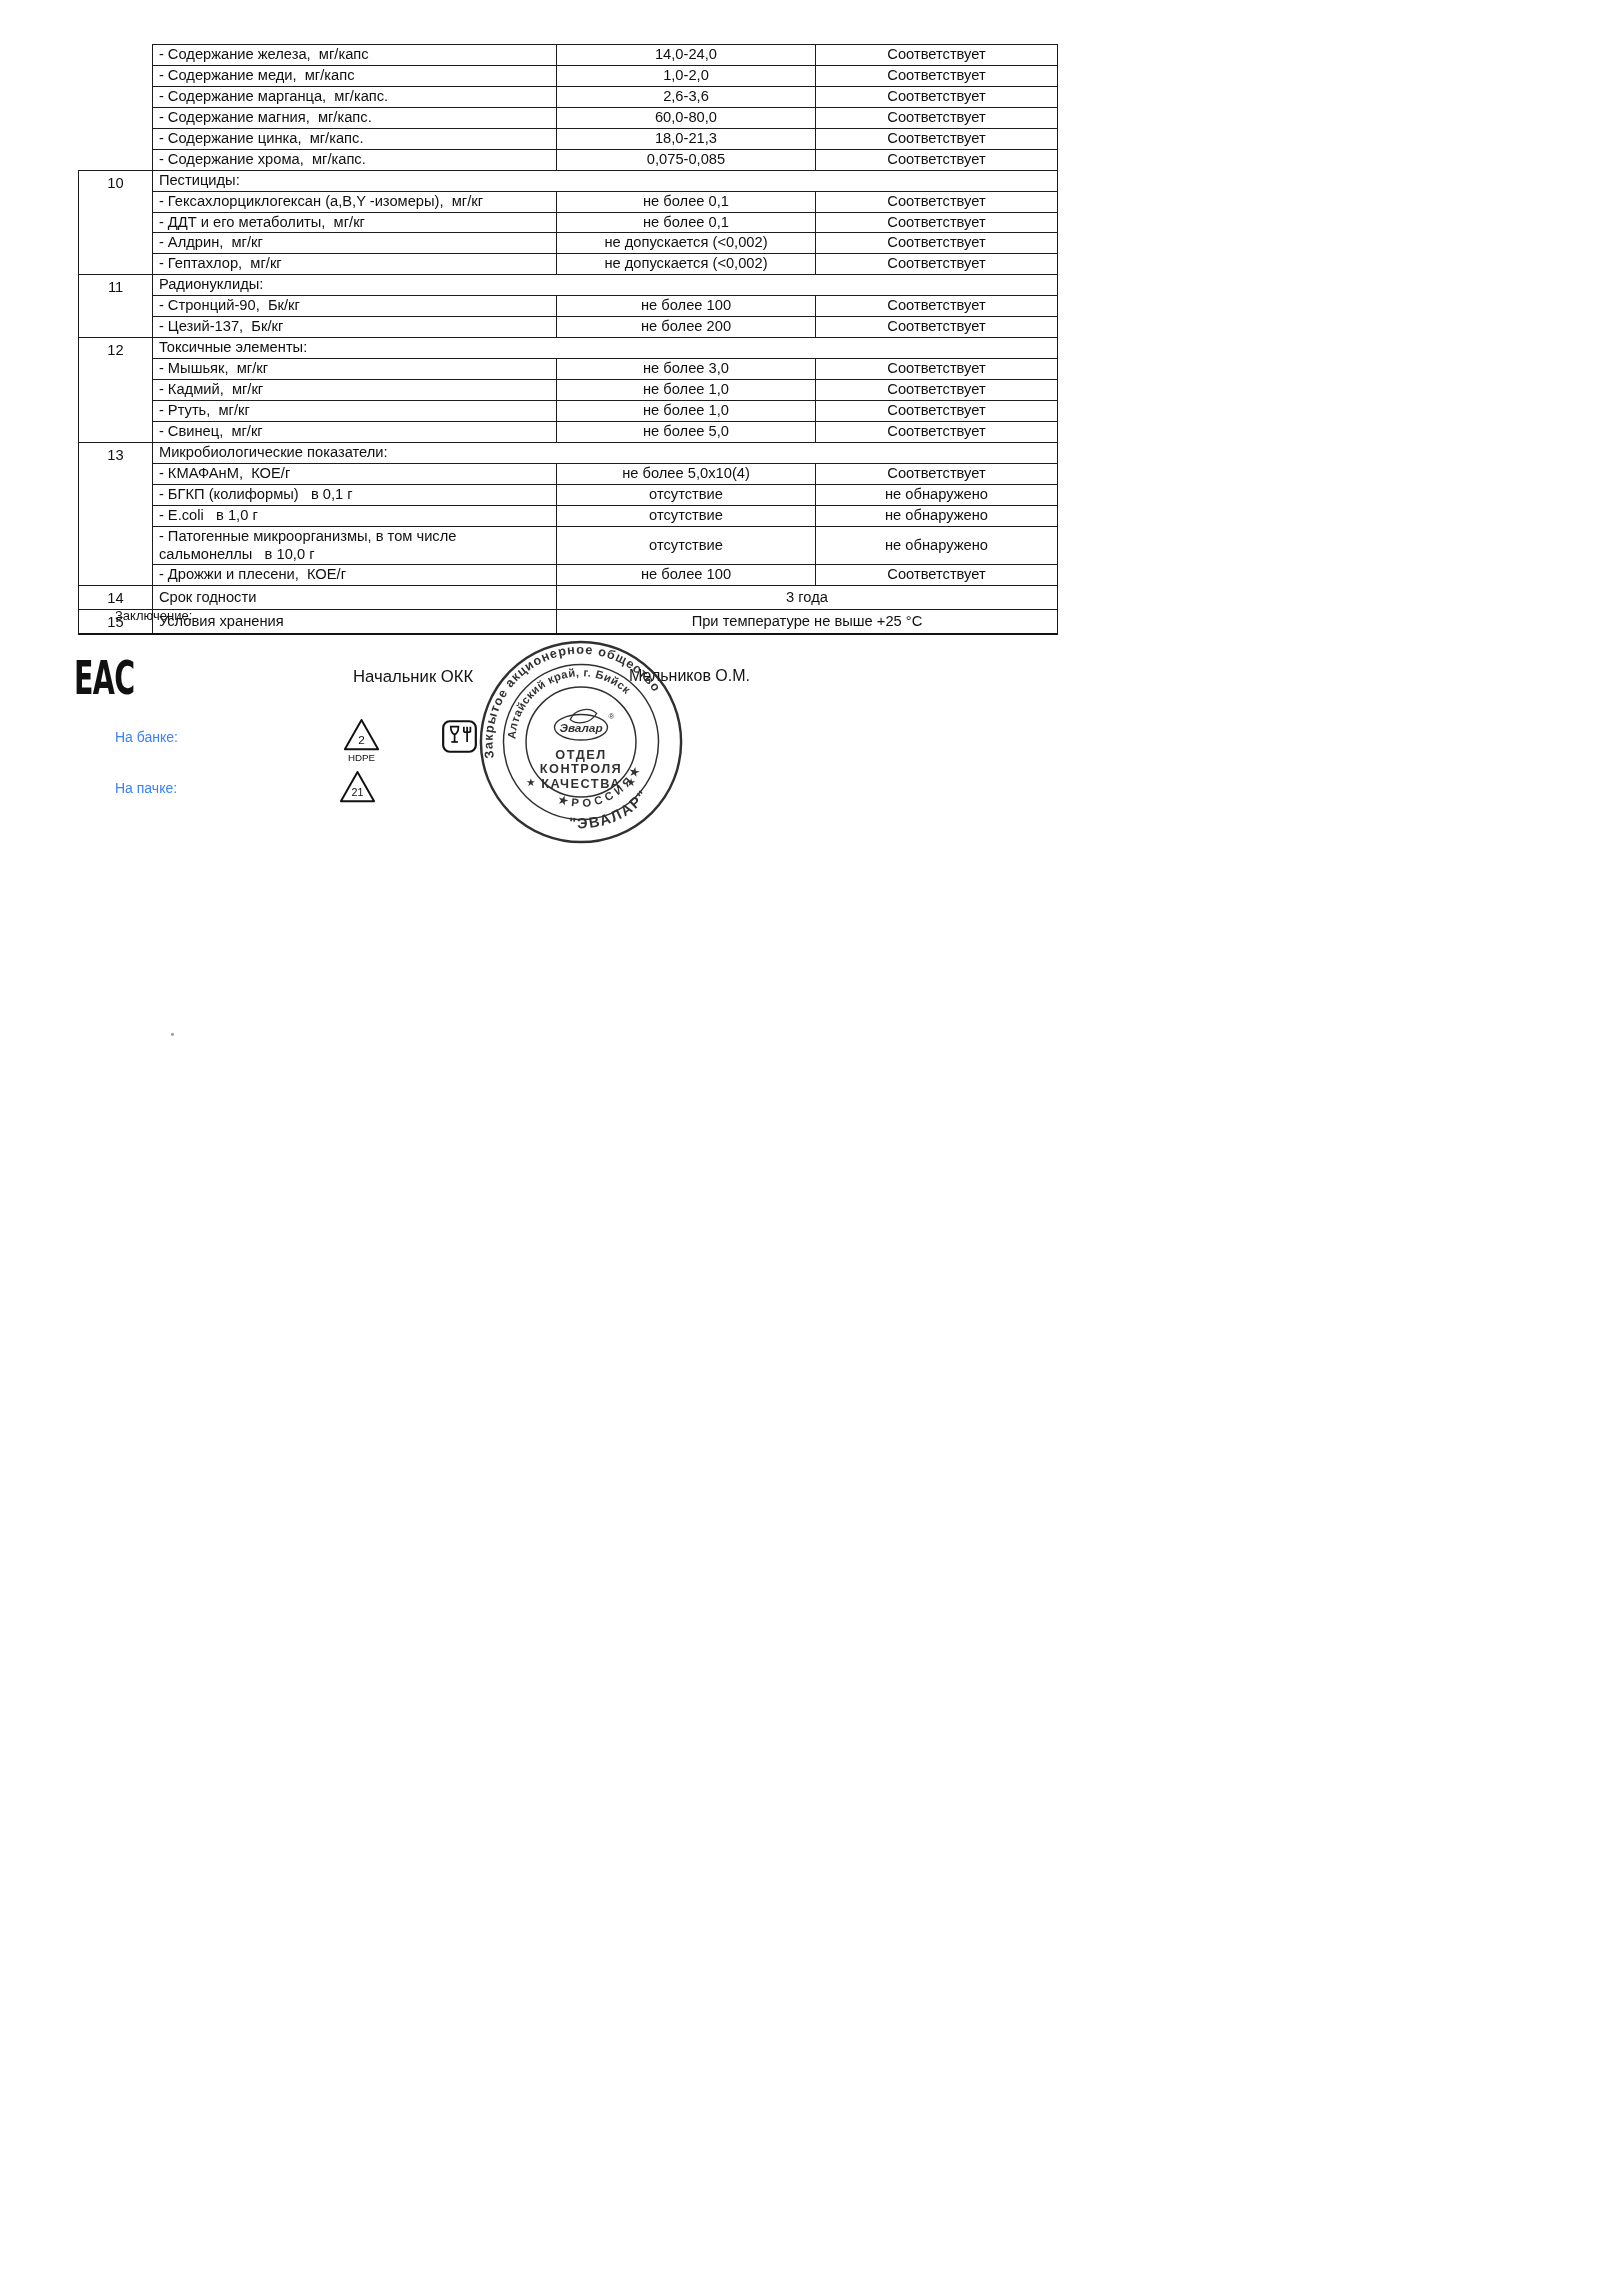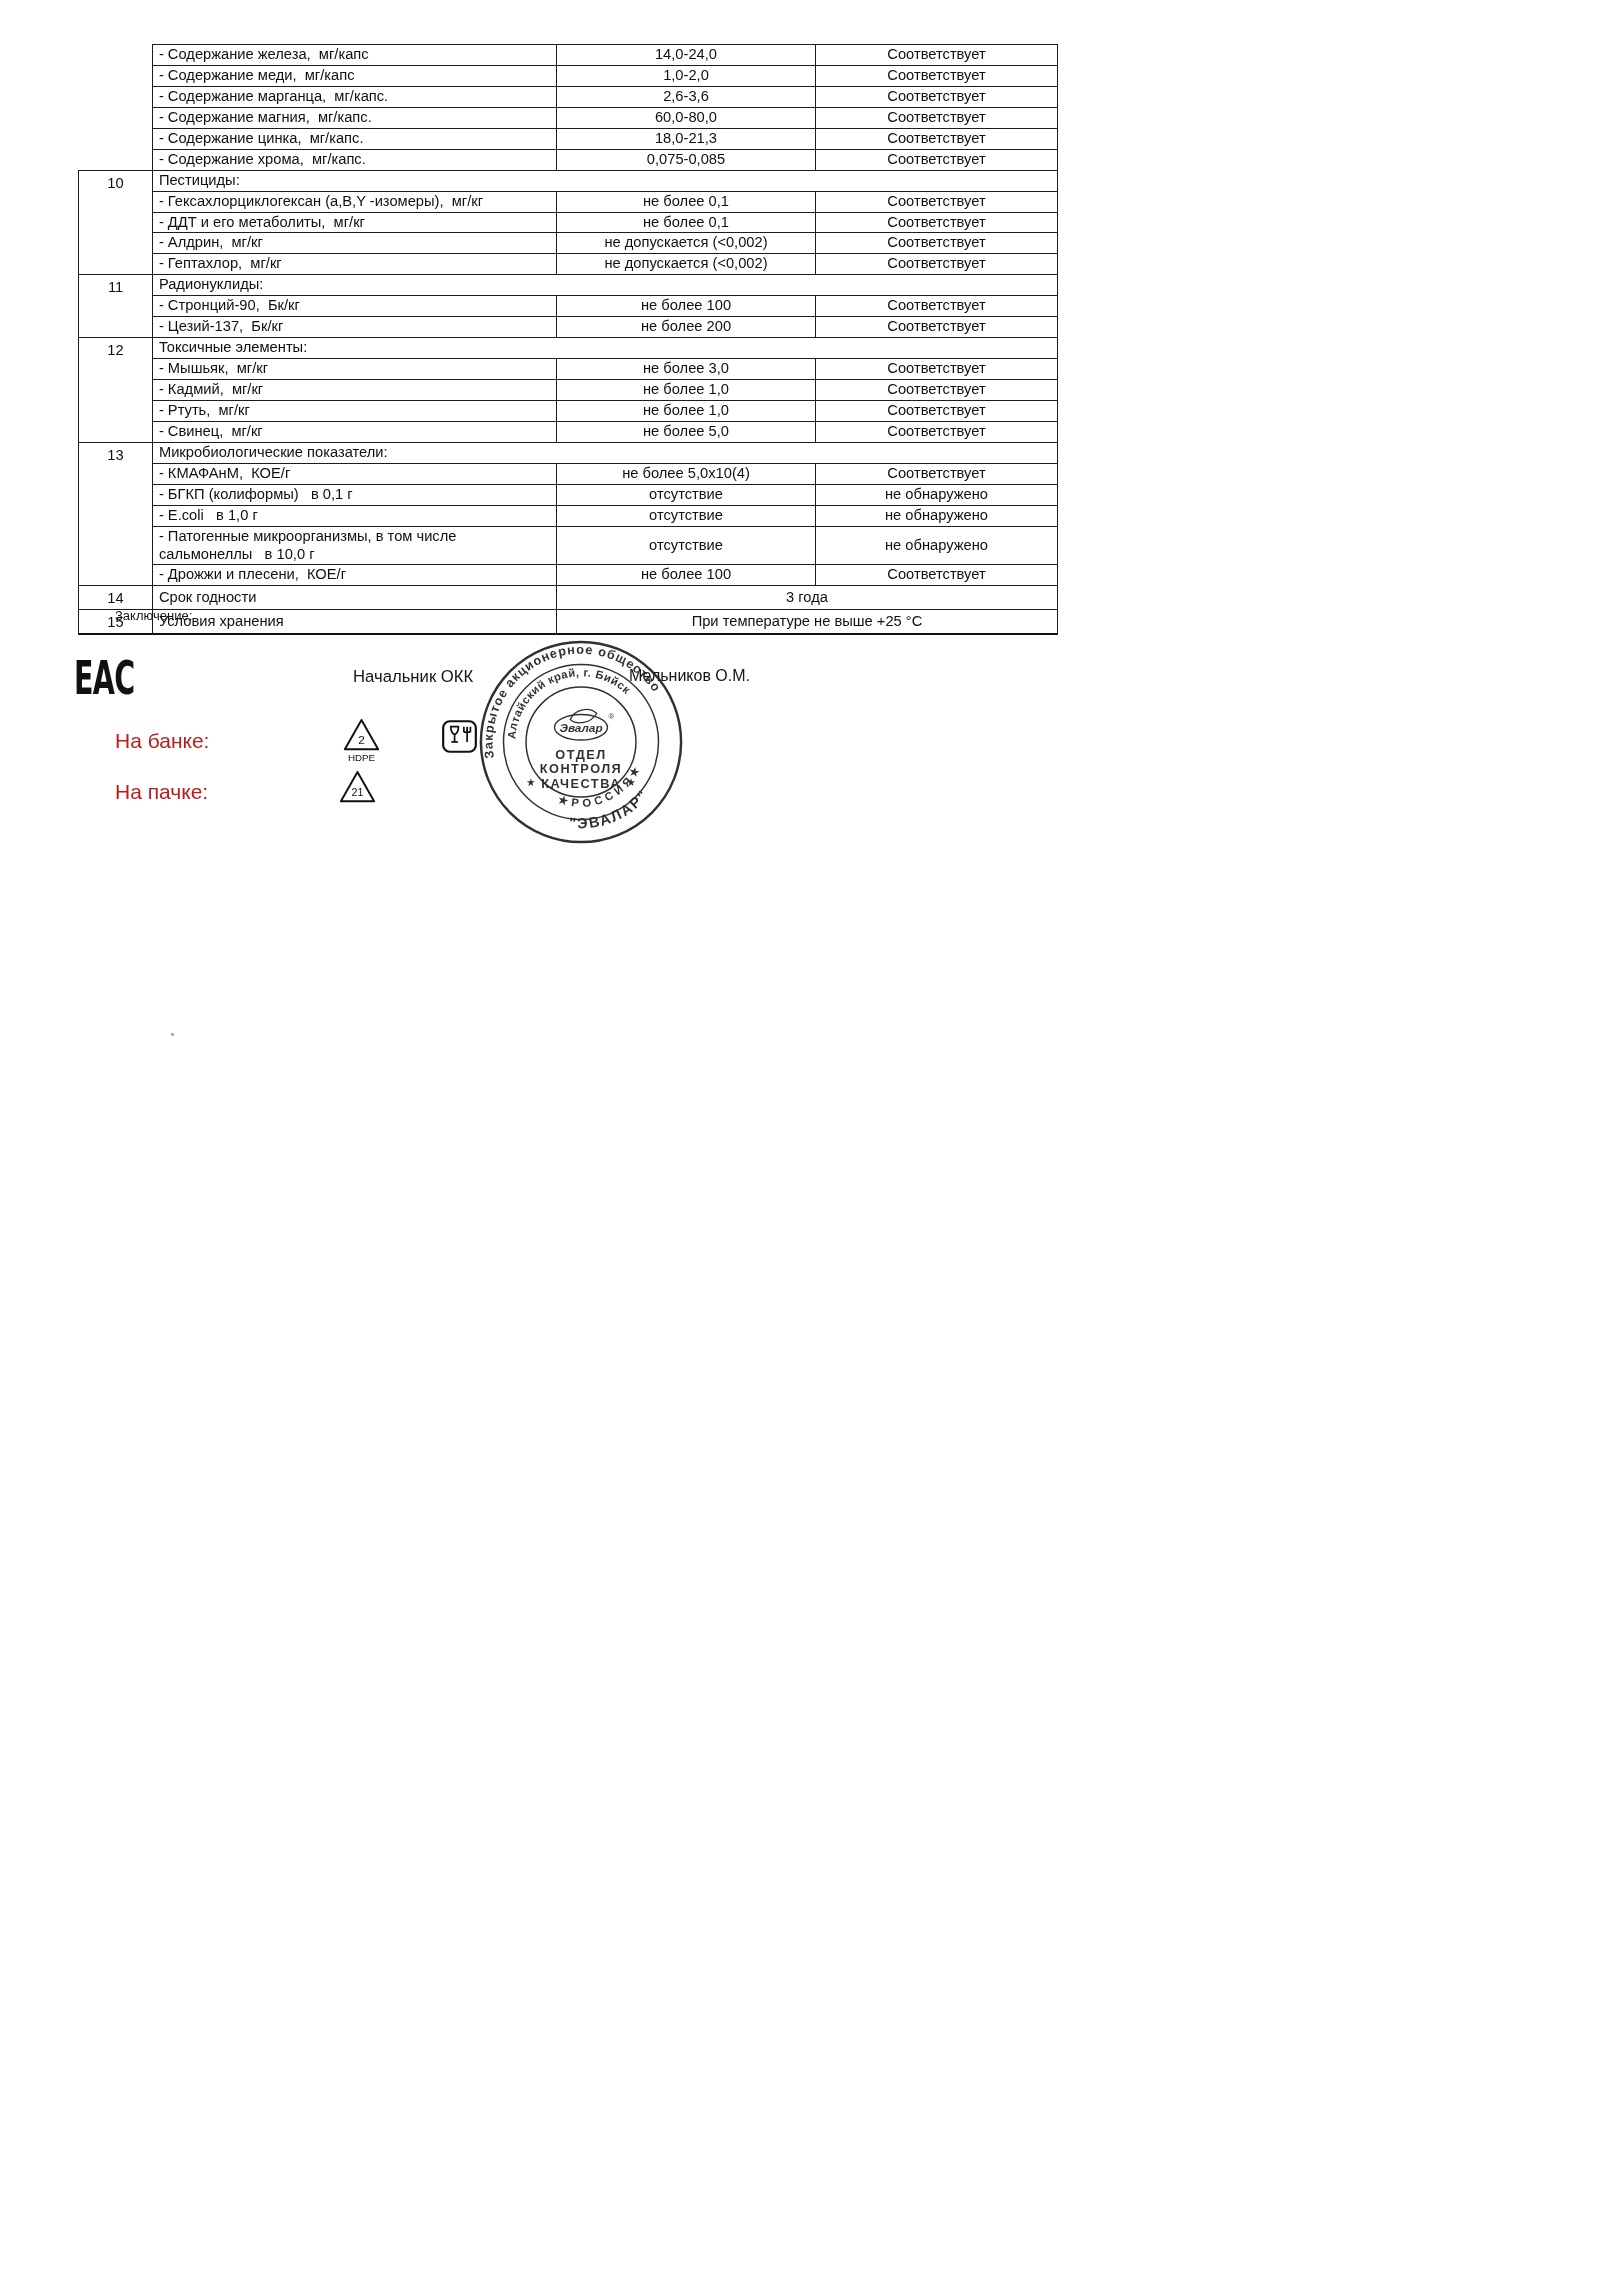--- a/index.html
+++ b/index.html
@@ -30,21 +30,21 @@
   .signer-name { position:absolute; left:629px; top:667px; font-size:16px; }
 
   
   .eac {
     position:absolute; left:74px; top:651px;
     font-family:"DejaVu Sans", sans-serif; font-weight:900; font-size:46px;
     letter-spacing:-1px; transform:scale(0.62,1); transform-origin:0 0; color:#111;
   }
 
   
-  .mark-label { position:absolute; font-size:21px; color:#b91c1c; }
+  .mark-label { position:absolute; font-size:14px; color:#3b82f6; }
   .mark-label.jar  { left:115px; top:729px; }
   .mark-label.pack { left:115px; top:780px; }
   .sym { position:absolute; }
   .sym.hdpe    { left:339px; top:715px; }
   .sym.glass   { left:441px; top:718px; }
   .sym.packtri { left:335px; top:768px; }
   .sym text { font-family:"Liberation Sans", sans-serif; fill:#111; }
 
   
   .stamp { position:absolute; left:476px; top:637px; opacity:0.92; }

